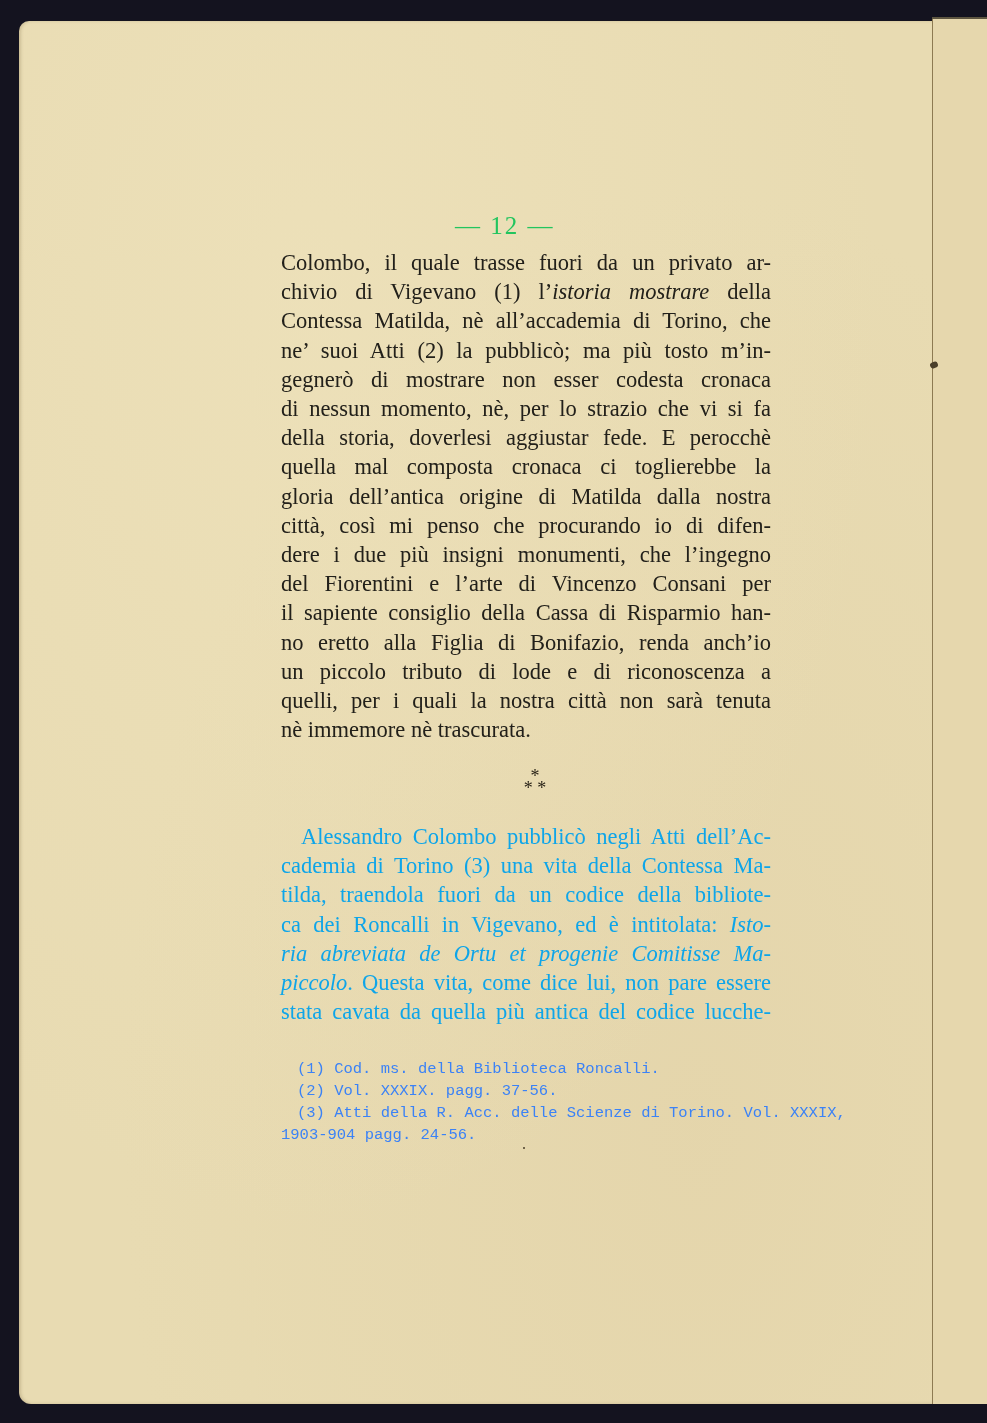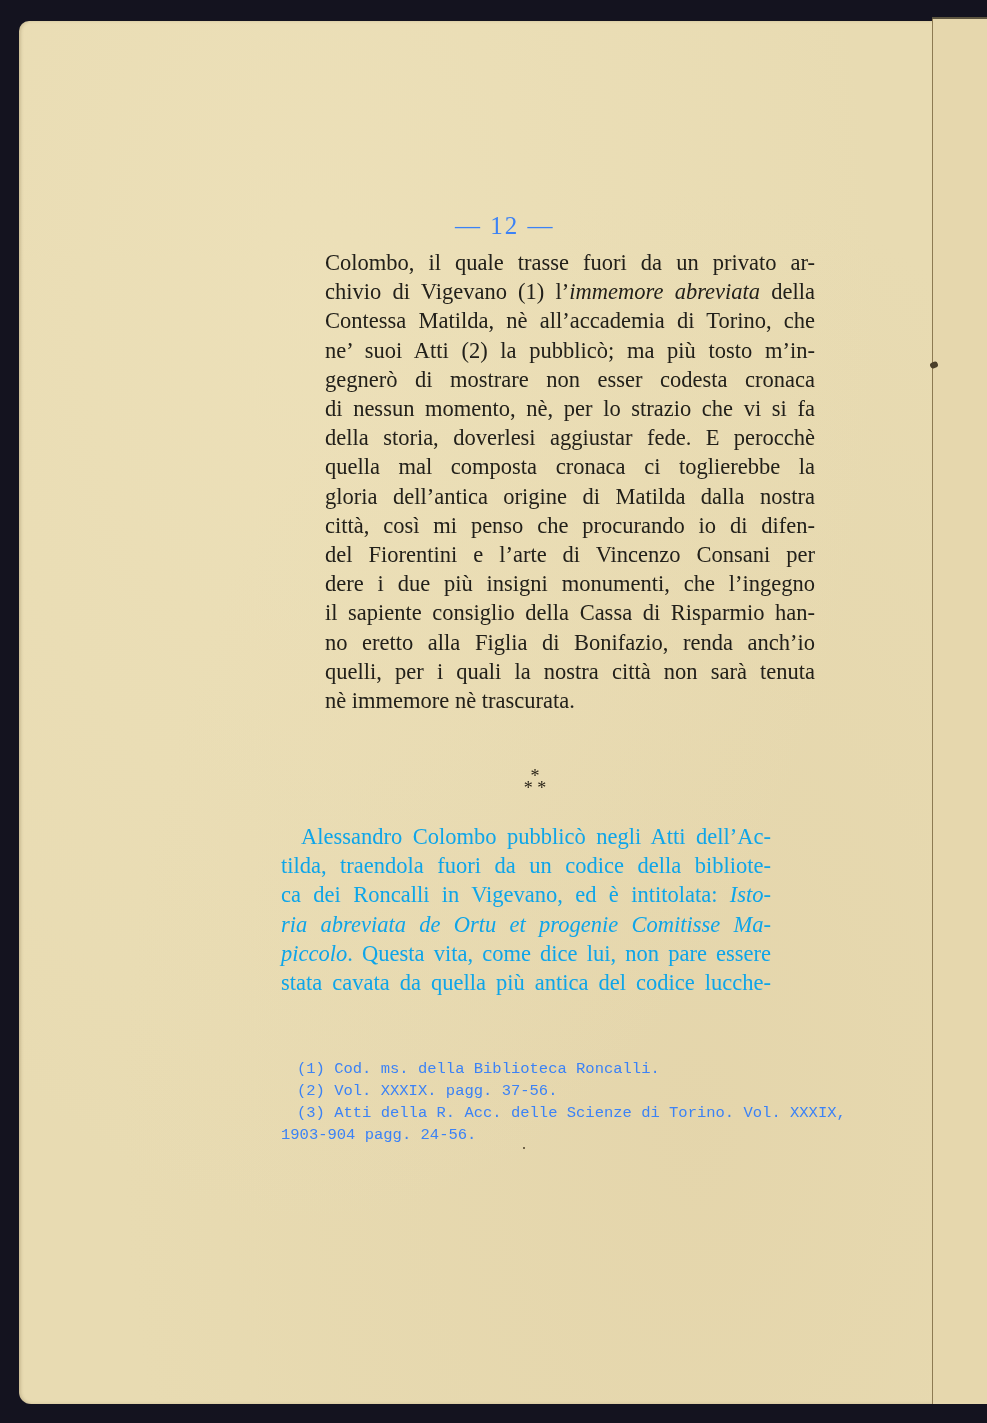--- a/index.html
+++ b/index.html
@@ -52,33 +52,32 @@
       height: 6px;
       background: #4b3f2a;
       border-radius: 3px;
       transform: rotate(-20deg);
     }
     .page-number {
       position: absolute;
       left: 455px;
       top: 212px;
       font-size: 25px;
-      color: #3b82f6;
+      color: #22c55e;
       letter-spacing: 2px;
     }
     .body-text {
       position: absolute;
       left: 281px;
       top: 248px;
       width: 490px;
       color: #22201a;
       font-size: 22.5px;
       line-height: 29.2px;
       text-align: justify;
-      margin-left: 44px;
     }
     .line {
       display: block;
       text-align: justify;
       text-align-last: justify;
       white-space: nowrap;
     }
     .line.last {
       text-align-last: left;
     }
@@ -145,44 +144,46 @@
 
 <div class="page"></div>
 <div class="top-shadow"></div>
 <div class="next-page-edge"></div>
 <div class="margin-mark"></div>
 
 <div class="page-number">— 12 —</div>
 
 <div class="body-text">
   <span class="line">Colombo, il quale trasse fuori da un privato ar-</span>
-  <span class="line"><span>chivio di Vigevano (1) l’</span><em>immemore abreviata</em><span> della</span></span>
+  <span class="line"><span>chivio di Vigevano (1) l’</span><em>istoria mostrare</em><span> della</span></span>
   <span class="line">Contessa Matilda, nè all’accademia di Torino, che</span>
   <span class="line">ne’ suoi Atti (2) la pubblicò; ma più tosto m’in-</span>
   <span class="line">gegnerò di mostrare non esser codesta cronaca</span>
   <span class="line">di nessun momento, nè, per lo strazio che vi si fa</span>
   <span class="line">della storia, doverlesi aggiustar fede. E perocchè</span>
   <span class="line">quella mal composta cronaca ci toglierebbe la</span>
   <span class="line">gloria dell’antica origine di Matilda dalla nostra</span>
   <span class="line">città, così mi penso che procurando io di difen-</span>
+  <span class="line">dere i due più insigni monumenti, che l’ingegno</span>
   <span class="line">del Fiorentini e l’arte di Vincenzo Consani per</span>
-  <span class="line">dere i due più insigni monumenti, che l’ingegno</span>
   <span class="line">il sapiente consiglio della Cassa di Risparmio han-</span>
   <span class="line">no eretto alla Figlia di Bonifazio, renda anch’io</span>
+  <span class="line">un piccolo tributo di lode e di riconoscenza a</span>
   <span class="line">quelli, per i quali la nostra città non sarà tenuta</span>
   <span class="line last">nè immemore nè trascurata.</span>
 </div>
 
 <div class="asterism">
   <div>*</div>
   <div>* *</div>
 </div>
 
 <div class="body-text-2">
   <span class="line indent">Alessandro Colombo pubblicò negli Atti dell’Ac-</span>
+  <span class="line">cademia di Torino (3) una vita della Contessa Ma-</span>
   <span class="line">tilda, traendola fuori da un codice della bibliote-</span>
   <span class="line"><span>ca dei Roncalli in Vigevano, ed è intitolata: </span><em>Isto-</em></span>
   <span class="line"><em>ria abreviata de Ortu et progenie Comitisse Ma-</em></span>
   <span class="line"><em>piccolo</em><span>. Questa vita, come dice lui, non pare essere</span></span>
   <span class="line">stata cavata da quella più antica del codice lucche-</span>
 </div>
 
 <div class="footnotes">
   <span class="fn">(1) Cod. ms. della Biblioteca Roncalli.</span>
   <span class="fn">(2) Vol. XXXIX. pagg. 37-56.</span>

